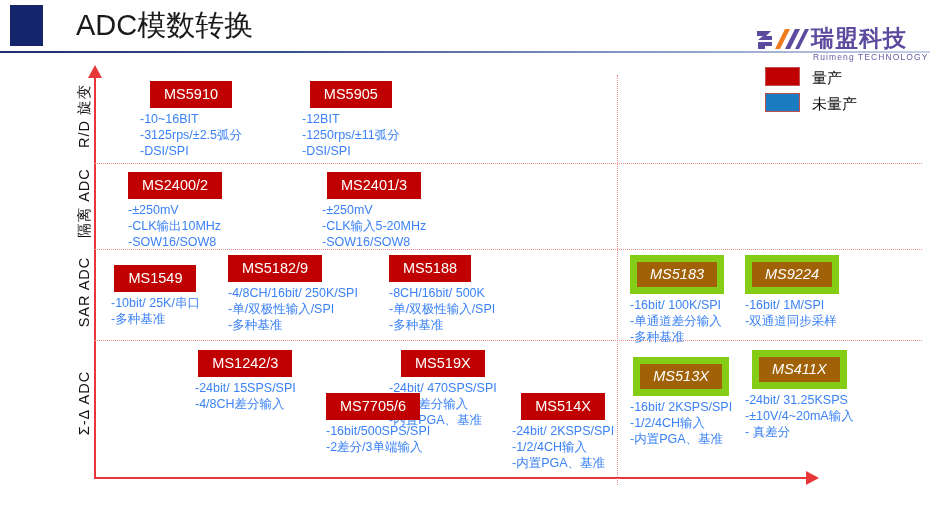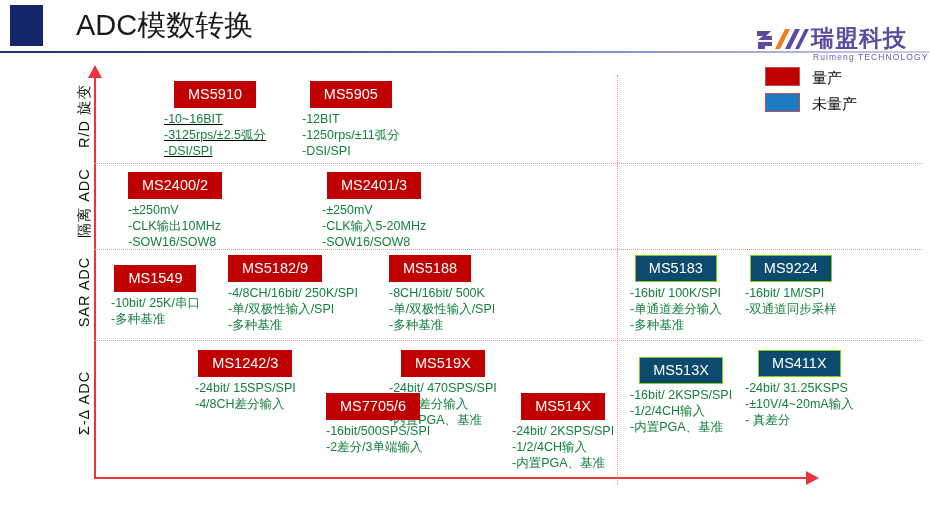--- a/index.html
+++ b/index.html
@@ -173,28 +173,29 @@
     line-height: 22px;
     padding: 1px 13px 2px 13px;
     font-weight: 400;
     white-space: nowrap;
   }
   .card.red .card-chip {
     background: #c00000;
     border: 1px solid #c00000;
   }
   .card.blue .card-chip {
-    background: #0c4a6e;
-    border: 1px solid #84cc16;
+    background: #a16207;
+    border: 7px solid #84cc16;
+    font-style: italic;
   }
   .card-specs {
     margin-top: 3px;
     font-size: 12.5px;
     line-height: 16px;
-    color: #15803d;
+    color: #3b82f6;
     white-space: nowrap;
   }
   .card-specs div { white-space: nowrap; }
   .chip-wrap { text-align: center; }
   .chip-wrap.left { text-align: left; }
 </style>
 </head>
 <body>
 
 <div id="header">
@@ -236,21 +237,21 @@
     <div class="legend-row">
       <div class="legend-swatch" style="background:#c00000;"></div>
       <div class="legend-label">量产</div>
     </div>
     <div class="legend-row">
       <div class="legend-swatch" style="background:#1b7bc0;"></div>
       <div class="legend-label">未量产</div>
     </div>
   </div>
 
-  <div class="card red" style="left:164px; top:28px;text-decoration:underline;">
+  <div class="card red" style="left:140px; top:28px;">
     <div class="chip-wrap"><span class="card-chip">MS5910</span></div>
     <div class="card-specs">
       <div>-10~16BIT</div>
       <div>-3125rps/±2.5弧分</div>
       <div>-DSI/SPI</div>
     </div>
   </div>
 
   <div class="card red" style="left:302px; top:28px;">
     <div class="chip-wrap"><span class="card-chip">MS5905</span></div>

